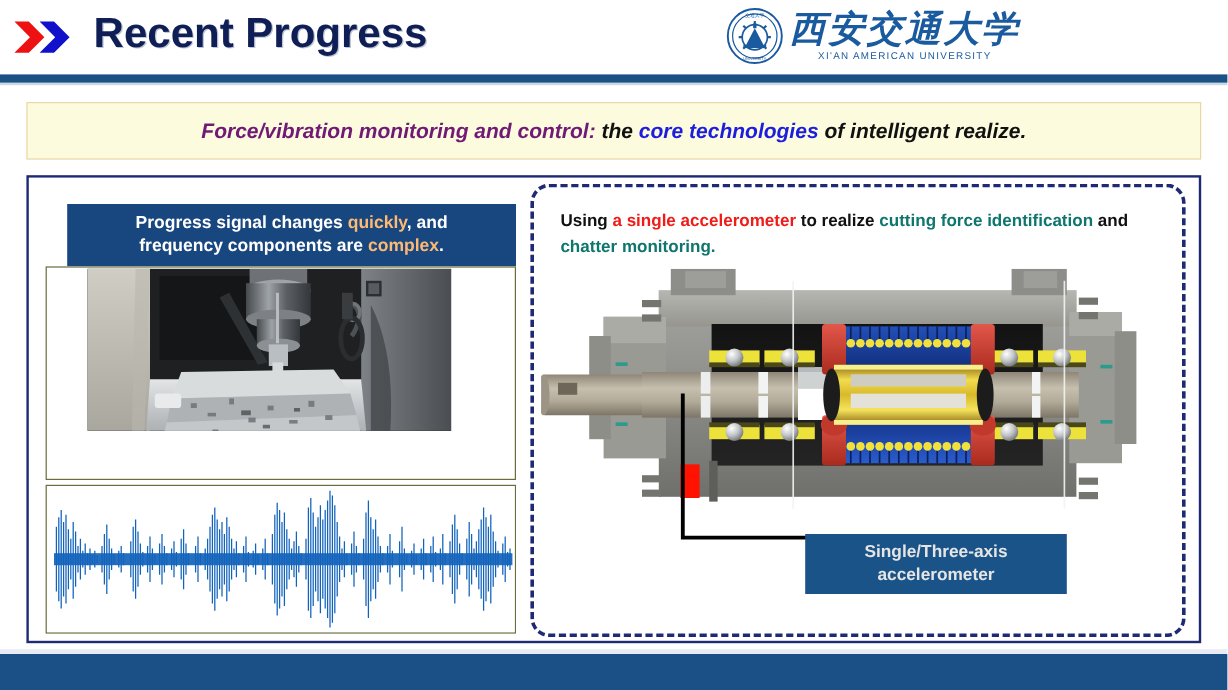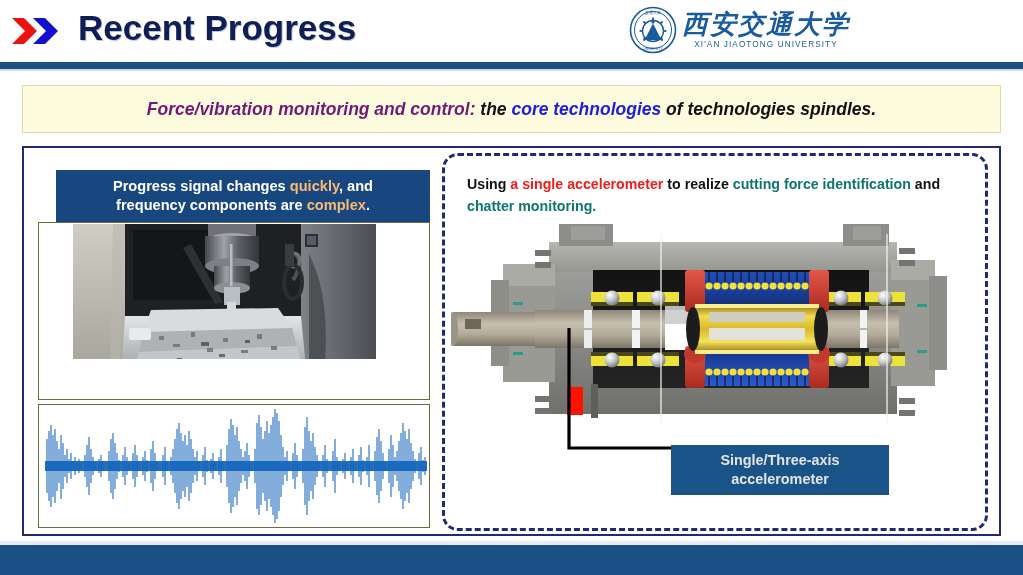--- a/index.html
+++ b/index.html
@@ -22,21 +22,21 @@
     position: absolute; left: 78px; top: 8px;
     font-size: 35px; font-weight: bold; color: #0f1f56;
     letter-spacing: 0px; white-space: nowrap;
     text-shadow: 1px 1px 0 rgba(140,150,180,.55);
   }
   .logo { position: absolute; right: 8px; top: 4px; height: 52px; display: flex; align-items: center; gap: 5px; }
   .logo-seal { width: 48px; height: 48px; flex: 0 0 auto; }
   .logo-words { display: flex; flex-direction: column; align-items: center; }
   .logo-cn {
     font-family: "Liberation Serif", serif;
-    font-size: 26px; color: #1a5a9e; font-weight: bold;
+    font-size: 30px; color: #1a5a9e; font-weight: bold;
     letter-spacing: 2px; font-style: italic; line-height: 1.05;
     white-space: nowrap;
   }
   .logo-en {
     font-size: 8.2px; color: #1a5a9e; letter-spacing: 1.1px;
     white-space: nowrap; margin-top: 1px;
   }
   .header-rule { position: absolute; left: 0; top: 62px; width: 1023px; height: 7px; background: #1c5186; }
   .header-rule-thin { position: absolute; left: 0; top: 69px; width: 1023px; height: 2px; background: #cdd8e6; }
 
@@ -151,30 +151,30 @@
             <line x1="16.6" y1="17.6" x2="14.4" y2="15.4"></line>
             <line x1="31.4" y1="32.4" x2="33.6" y2="34.6"></line>
             <line x1="16.6" y1="32.4" x2="14.4" y2="34.6"></line>
           </g>
           <text x="24" y="8" font-size="4" fill="#1a5a9e" text-anchor="middle" font-family="Liberation Serif, serif">交通大學</text>
           <text x="24" y="44" font-size="3.2" fill="#1a5a9e" text-anchor="middle" font-family="Liberation Sans, sans-serif">UNIVERSITY</text>
         </svg>
       </span>
       <span class="logo-words">
         <span class="logo-cn">西安交通大学</span>
-        <span class="logo-en">XI'AN JIAOTONG UNIVERSITY</span>
+        <span class="logo-en">XI'AN AMERICAN UNIVERSITY</span>
       </span>
     </div>
   </div>
   <div class="header-rule"></div>
   <div class="header-rule-thin"></div>
 
   <div class="banner">
     <div class="banner-text">
-      <span class="red">Force/vibration monitoring and control:</span><span> the </span><span class="blue">core technologies</span><span> of technologies spindles.</span>
+      <span class="red">Force/vibration monitoring and control:</span><span> the </span><span class="blue">core technologies</span><span> of intelligent realize.</span>
     </div>
   </div>
 
   <div class="main-frame">
 
     <div class="left-panel">
 
       <div class="lp-caption">
         <div class="lp-caption-line">
           <span>Progress signal changes </span><span class="hl">quickly</span><span>, and</span>

